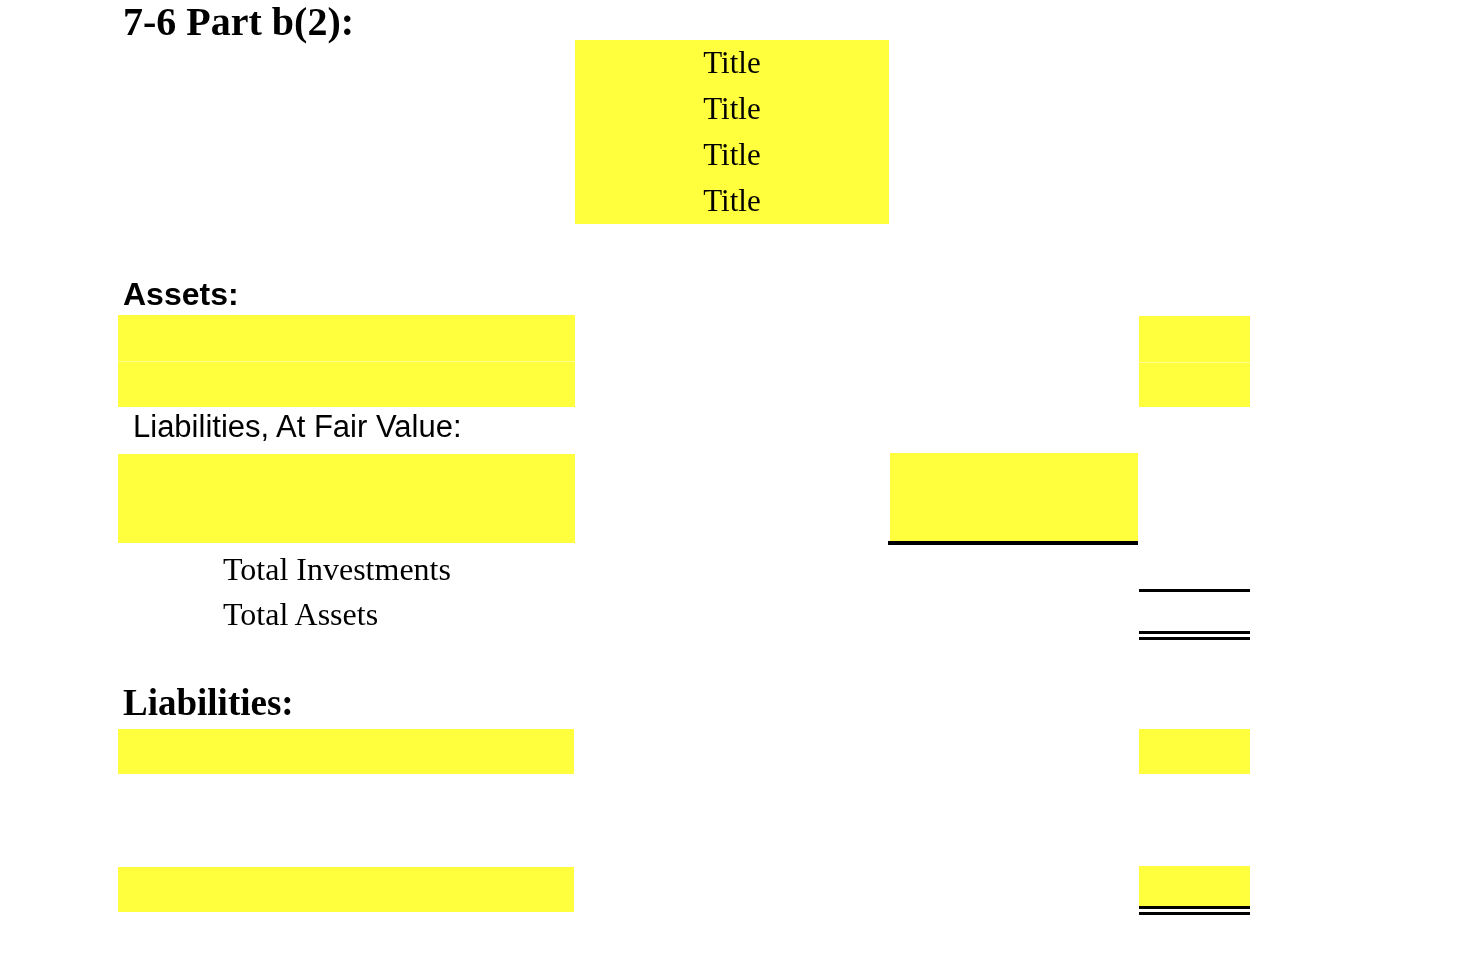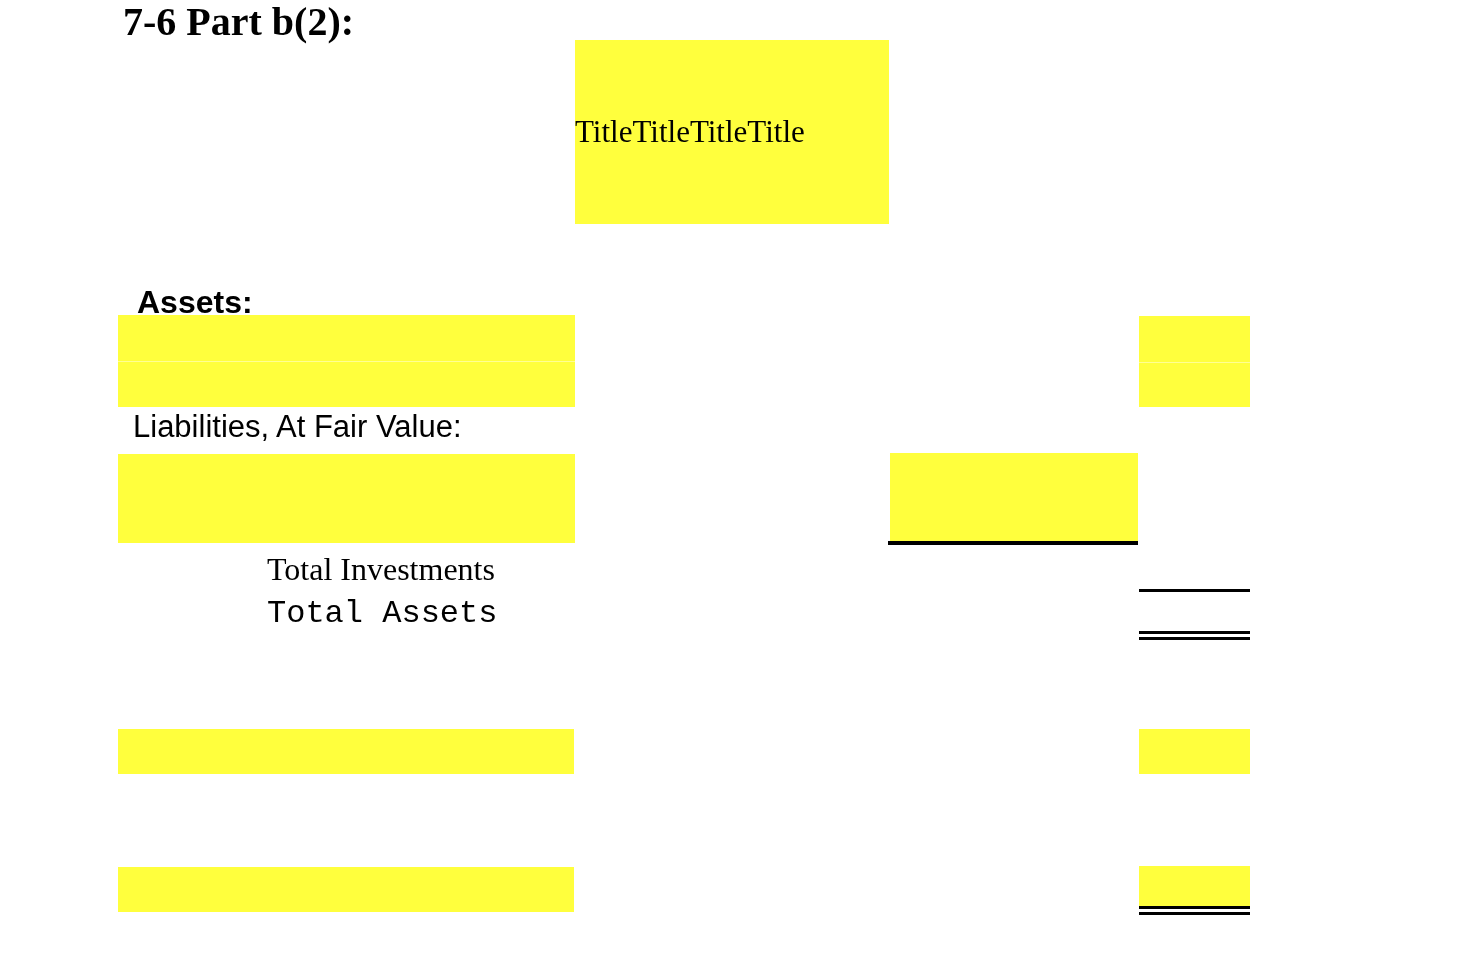--- a/index.html
+++ b/index.html
@@ -10,48 +10,48 @@
     font-family:"Liberation Serif", serif; color:#000;
   }
   .abs { position:absolute; }
 
   
   .doc-heading      { left:123px; top:0px;   font:bold 40px/44px "Liberation Serif", serif; }
   .sec-head-serif   { font:bold 37px/42px "Liberation Serif", serif; }
   .liab-head        { left:123px; top:682px; }
   .fid-head         { left:123px; top:819px; }
   .sec-head-sans    { font:bold 32px/36px "Liberation Sans", sans-serif; }
-  .assets-head      { left:137px; top:276px;margin-top:8px; }
+  .assets-head      { left:123px; top:276px; }
   .inv-head         { left:133px; top:410px; font:31px/34px "Liberation Sans", sans-serif; }
 
   
   .title-block {
     left:575px; top:40px; width:314px; height:184px;
     background:var(--hl);
-    display:flex; flex-direction:row; align-items:center;
+    display:flex; flex-direction:column; align-items:center;
     font:31px/46px "Liberation Serif", serif; text-align:center;
   }
 
   
   .cell { background:var(--hl); }
   .assets-accounts-cell    { left:118px;  top:315px; width:457px; height:92px; }
   .assets-amount-cell      { left:1139px; top:316px; width:235px; height:91px; }
   .inv-accounts-cell       { left:118px;  top:454px; width:457px; height:89px; }
   .inv-subtotal-cell       { left:890px;  top:453px; width:248px; height:88px; }
   .liab-account-cell       { left:118px;  top:729px; width:456px; height:45px; }
   .liab-amount-cell        { left:1139px; top:729px; width:234px; height:45px; }
   .fid-account-cell        { left:118px;  top:867px; width:456px; height:45px; }
   .fid-amount-cell         { left:1139px; top:866px; width:235px; height:40px; }
   .cell-divider { position:absolute; left:0; right:0; top:46px; height:1px;
                   background:rgba(255,255,255,0.45); }
 
   
-  .total-label { left:223px; font:32px/36px "Liberation Serif", serif;margin-left:44px; }
+  .total-label { left:223px; font:32px/36px "Liberation Serif", serif; }
   .ti-label { top:551px; }
-  .ta-label { top:596px;font-family:Liberation Mono, monospace; }
+  .ta-label { top:596px; }
   .value-cell {
     left:1139px; width:234px; text-align:right; padding-right:16px;
     box-sizing:border-box; font:32px/36px "Liberation Serif", serif;
   }
   .ti-value { top:551px; }
   .ta-value { top:596px; }
 
   
   .rule-thick  { left:888px;  top:541px; width:250px; height:4px; background:var(--rule); }
   .rule-single { left:1139px; top:589px; width:234px; height:3px; background:var(--rule); }
@@ -93,20 +93,21 @@
   <div class="abs rule-thick"></div>
 
   <div class="abs total-label ti-label">Total Investments</div>
   <div class="abs value-cell ti-value">-</div>
   <div class="abs rule-single"></div>
 
   <div class="abs total-label ta-label">Total Assets</div>
   <div class="abs value-cell ta-value">-</div>
   <div class="abs rule-double ta-double"></div>
 
+  <div class="abs sec-head-serif liab-head">Liabilities:</div>
   <div class="abs cell liab-account-cell"></div>
   <div class="abs cell liab-amount-cell"></div>
 
   <div class="abs cell fid-account-cell"></div>
   <div class="abs cell fid-amount-cell"></div>
   <div class="abs rule-double fid-double"></div>
 
 </div>
 
 </body></html>

